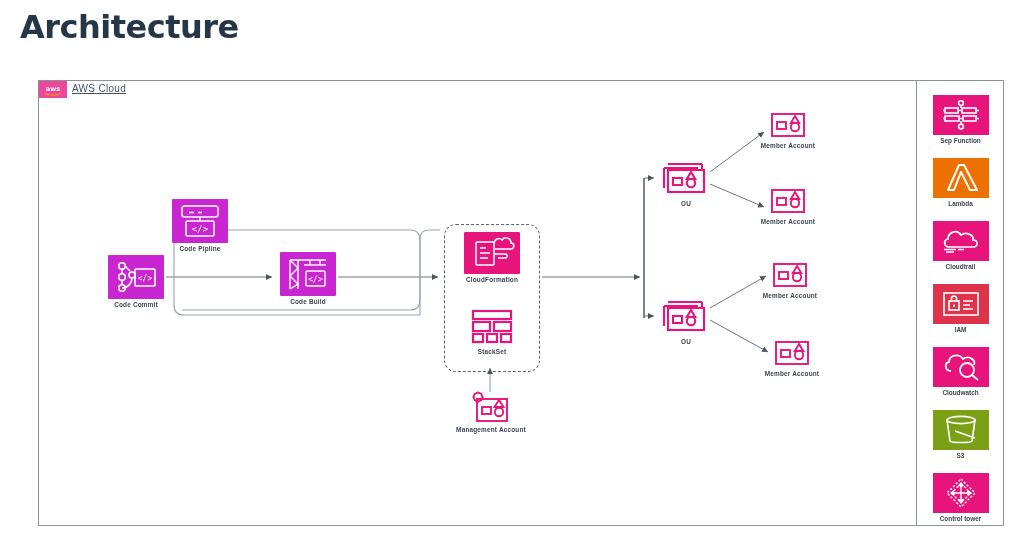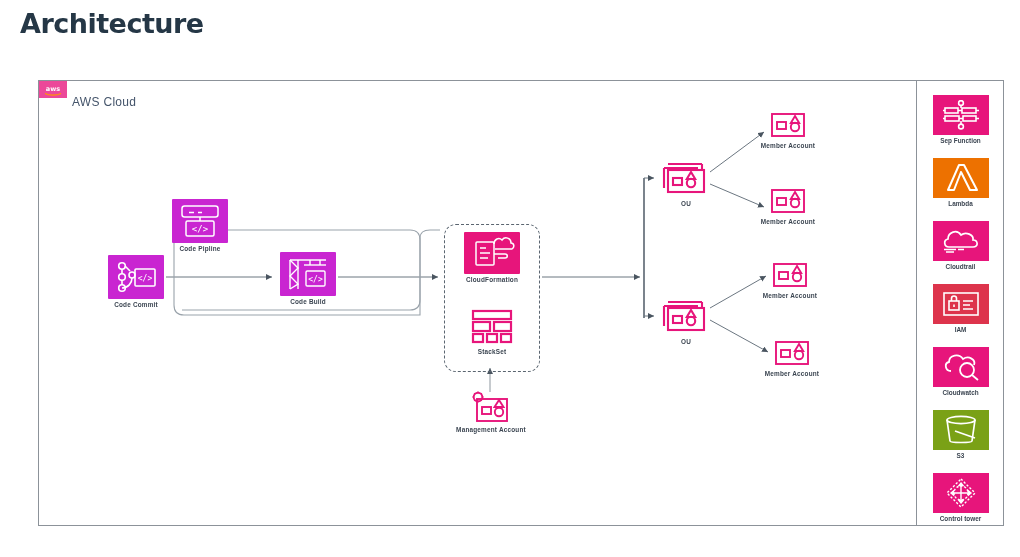--- a/index.html
+++ b/index.html
@@ -9,21 +9,21 @@
     background: #ffffff;
     font-family: "Liberation Sans", sans-serif;
     overflow: hidden;
   }
   #root { position: relative; width: 1020px; height: 557px; background: #fff; }
 
   
   .page-title {
     position: absolute;
     left: 20px; top: 8px;
-    font-size: 27px;
+    font-size: 32px;
     font-weight: bold;
     color: #253746;
     letter-spacing: -0.5px;
     font-family: "DejaVu Sans", sans-serif;
   }
 
   
   .aws-cloud-box {
     position: absolute;
     left: 38px; top: 80px;
@@ -32,22 +32,22 @@
     background: #ffffff;
   }
   .aws-badge {
     position: absolute; left: 0px; top: 0px;
     width: 28px; height: 17px;
     background: #ec4899;
     display: flex; align-items: center; justify-content: center;
   }
   .aws-badge svg { display:block; }
   .aws-cloud-label {
-    position: absolute; left: 33px; top: 14px;
-    font-size: 12px; color: #44546a; letter-spacing: .3px;
+    position: absolute; left: 33px; top: 2px;
+    font-size: 10px; color: #44546a; letter-spacing: .3px; text-decoration: underline;
   }
 
   
   .node { position: absolute; text-align: center; }
   .node .tile {
     position: relative;
     display: block; margin: 0 auto;
     border-radius: 1px;
   }
   .node .caption {

